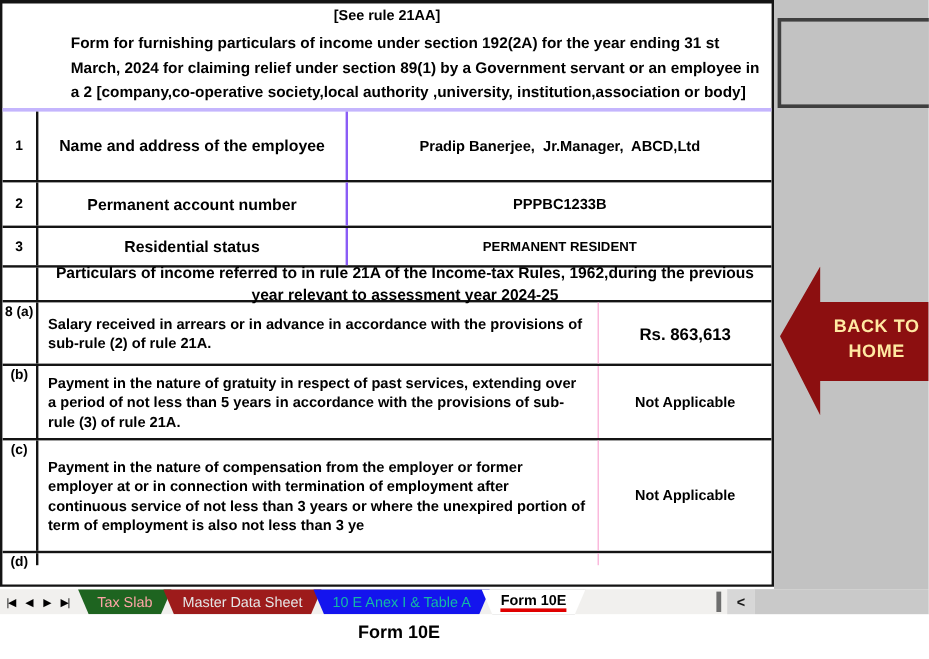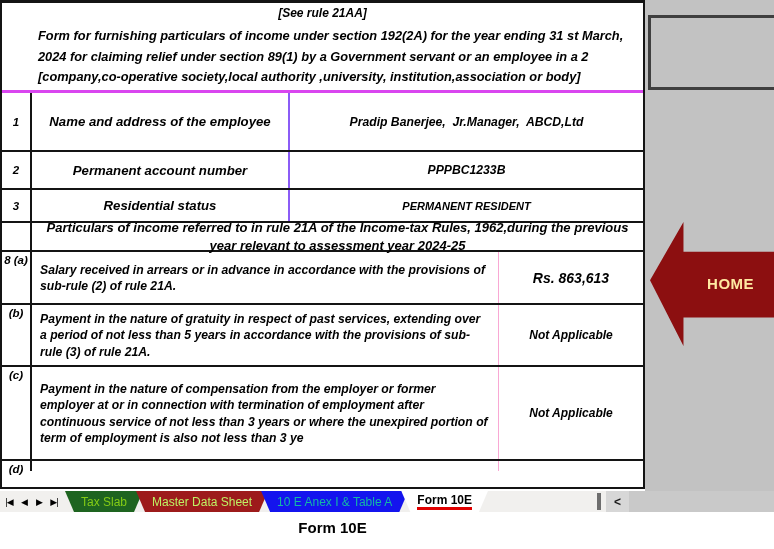--- a/index.html
+++ b/index.html
@@ -2,25 +2,25 @@
 <html><head>
 <meta charset="utf-8">
 <style>
   * { margin:0; padding:0; box-sizing:border-box; }
   html,body { width:774px; height:549px; background:#ffffff; overflow:hidden;
               font-family:"Liberation Sans", sans-serif; color:#000; }
   #screen { position:relative; width:774px; height:549px; background:#fff; }
 
   
   #form-table { position:absolute; left:0; top:0; width:645px; height:489px;
-                border:2px solid #141414; border-top-width:3px; background:#fff; overflow:hidden;font-style:italic; }
+                border:2px solid #141414; border-top-width:3px; background:#fff; overflow:hidden; }
   .row { display:flex; border-bottom:2px solid #141414; }
   .row-rule   { height:19px; align-items:center; justify-content:center;
                 font-weight:bold; font-size:12px; border-bottom:none; }
-  .row-para   { height:71px; border-bottom:3px solid #d946ef; }
+  .row-para   { height:71px; border-bottom:3px solid #c4b5fd;padding-left:21px; }
   .row-para .para-text { padding:4px 10px 0 36px; font-weight:bold; font-size:12.8px;
                 line-height:20.5px; width:640px; }
   .row-r1 { height:59px; } .row-r2 { height:38px; } .row-r3 { height:33px; }
   .row-phead { height:29px; } .row-a { height:53px; } .row-b { height:62px; }
   .row-c { height:94px; } .row-d { height:10px; border-bottom:none; }
 
   .c-num  { width:30px; border-right:2px solid #141414; display:flex;
             align-items:center; justify-content:center; font-weight:bold; font-size:11.5px; }
   .c-num.top { align-items:flex-start; padding-top:2px; }
   .c-label { width:258px; border-right:2px solid #8b5cf6; display:flex;
@@ -137,36 +137,37 @@
     <div class="row row-d">
       <div class="c-num top">(d)</div>
       <div class="c-desc"></div>
       <div class="c-amt"></div>
     </div>
 
   </div>
 
   <div id="back-home" style="background: rgb(140, 15, 16);">
     <div class="arrow-label" style="color: rgb(255, 233, 162);">
+      <div>BACK TO</div>
       <div>HOME</div>
     </div>
   </div>
 
   <div id="tab-bar">
     <div id="tab-nav">
       <span class="navbtn">|◀</span>
       <span class="navbtn">◀</span>
       <span class="navbtn">▶</span>
       <span class="navbtn">▶|</span>
     </div>
     <div id="tabs">
-      <div class="sheet-tab" style="background: rgb(30, 100, 32); color: #84cc16;">
+      <div class="sheet-tab" style="background: rgb(30, 100, 32); color: #fca5a5;">
         <span class="tab-label">Tax Slab</span>
       </div>
-      <div class="sheet-tab" style="background: rgb(157, 27, 27); color: #bef264;">
+      <div class="sheet-tab" style="background: rgb(157, 27, 27); color: #e5e5e5;">
         <span class="tab-label">Master Data Sheet</span>
       </div>
       <div class="sheet-tab" style="background: rgb(20, 20, 238); color: #14b8a6;">
         <span class="tab-label">10 E Anex I &amp; Table A</span>
       </div>
       <div class="sheet-tab active" style="background: rgb(255, 255, 255); color: rgb(0, 0, 0);">
         <span class="tab-label">Form 10E</span>
       </div>
     </div>
     <div id="tab-split"></div>

